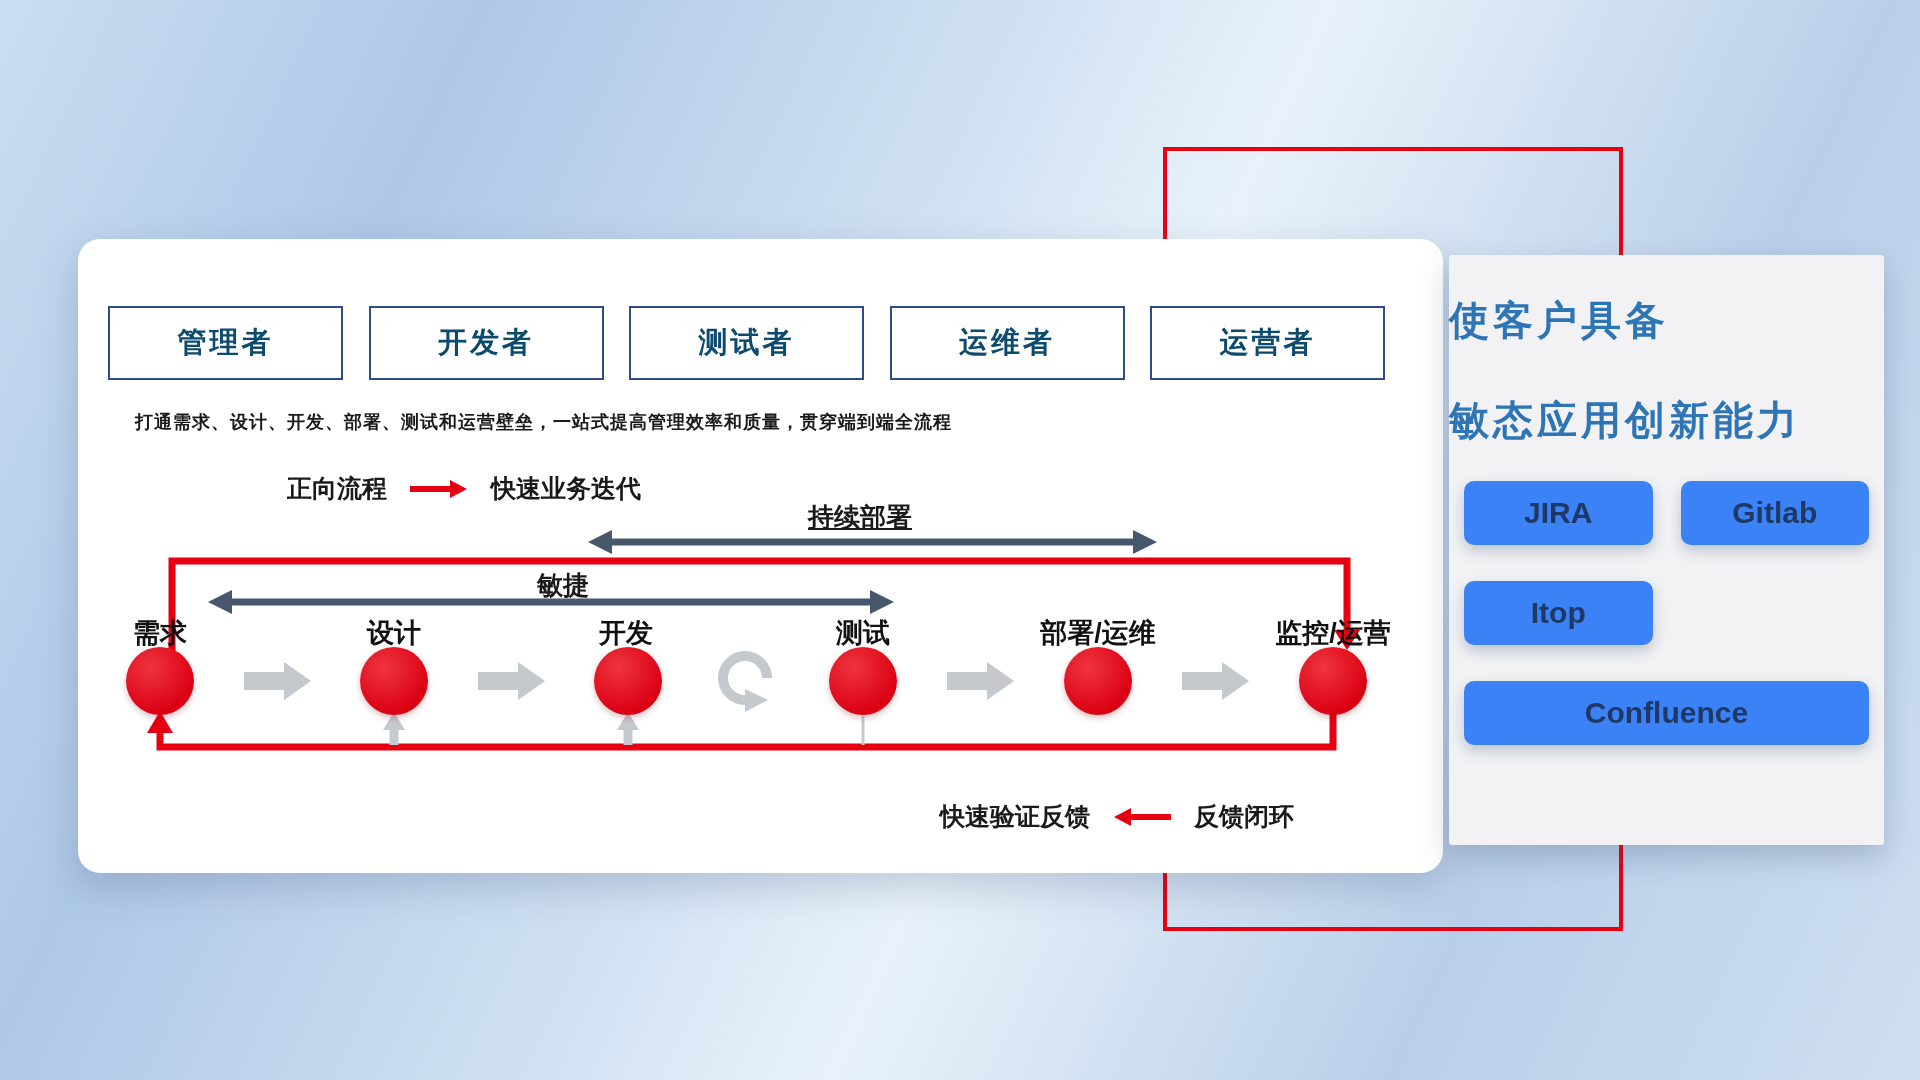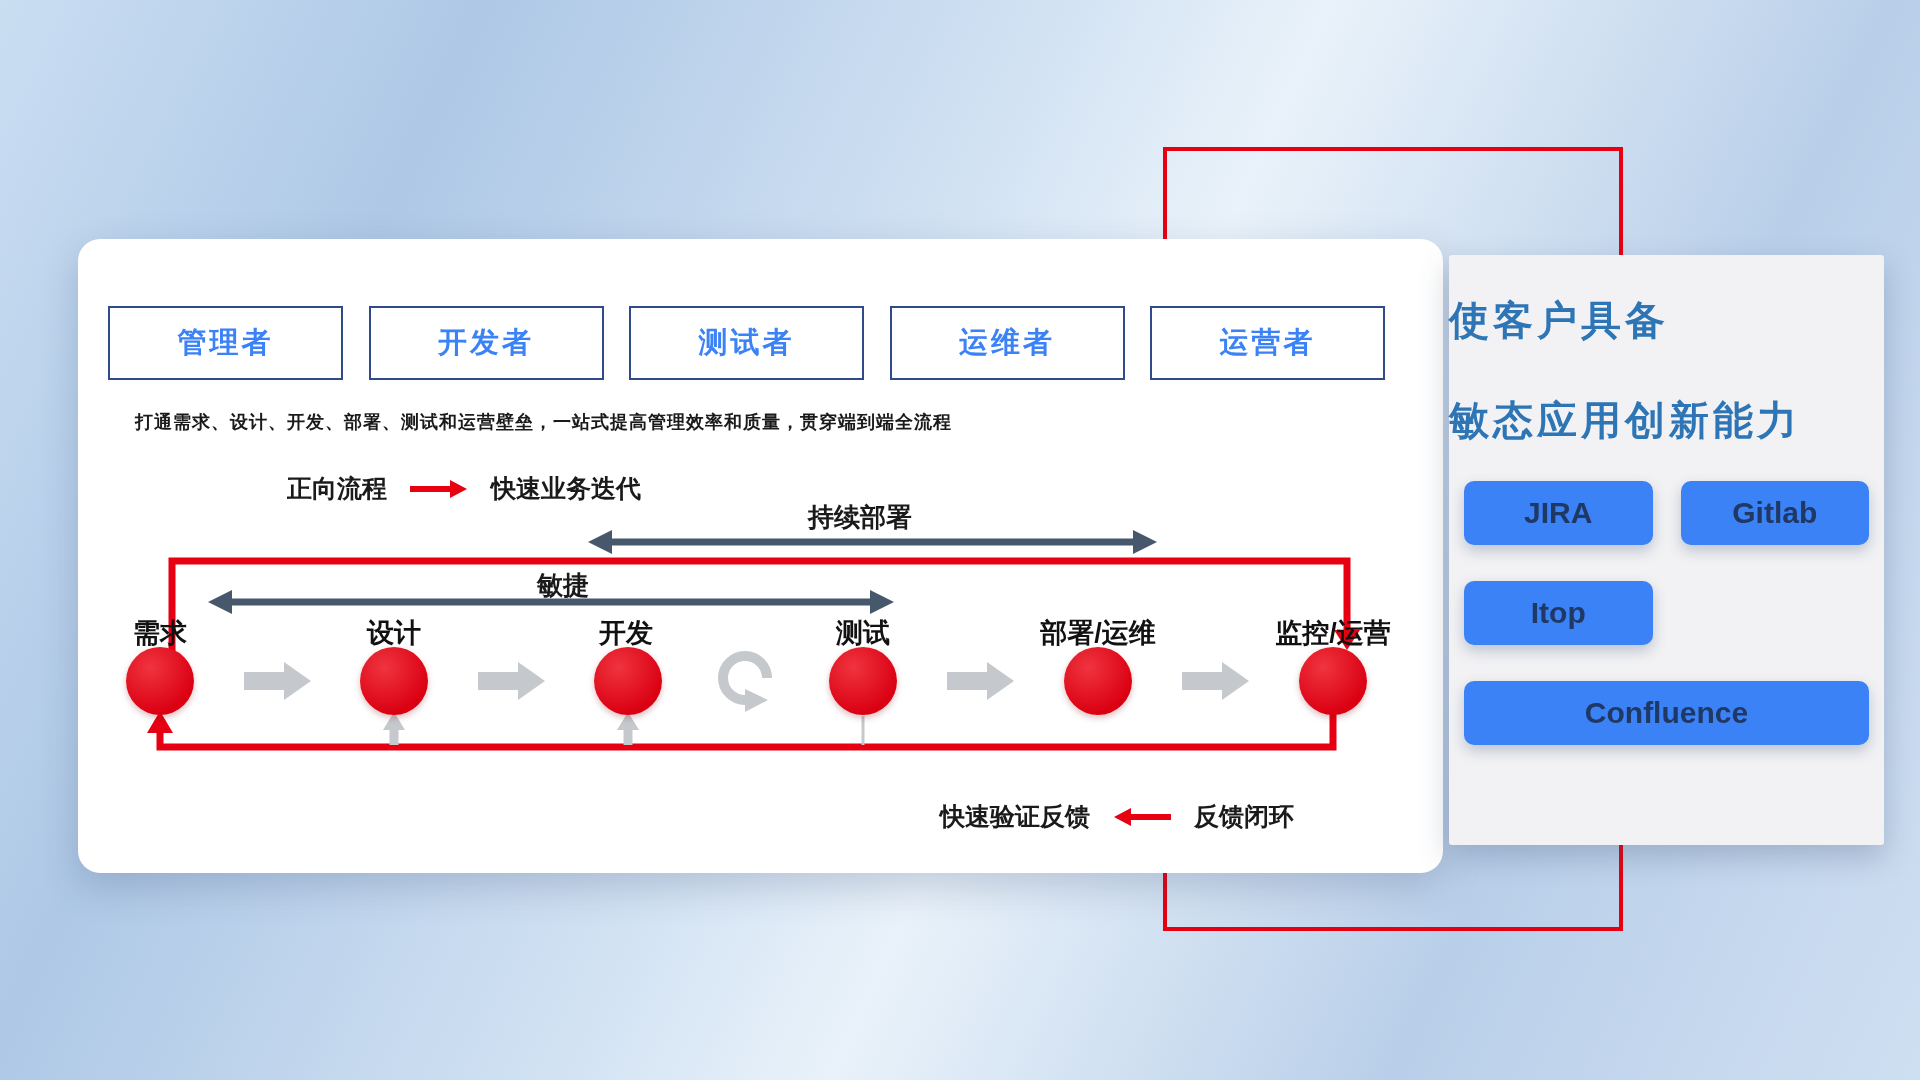--- a/index.html
+++ b/index.html
@@ -22,37 +22,37 @@
     box-shadow:0 14px 38px rgba(50,70,110,0.22); z-index:1;
   }
 
   .roles-row {
     position:absolute; left:30px; top:67px; width:1277px; height:74px;
     display:flex; justify-content:space-between;
   }
   .role-box {
     width:235px; height:74px; border:2px solid #2F4B8C; background:#fff;
     display:flex; align-items:center; justify-content:center;
-    font-size:29px; font-weight:bold; color:#3b82f6; letter-spacing:3px;
+    font-size:29px; font-weight:bold; color:#0c4a6e; letter-spacing:3px;
   }
 
   .description {
     position:absolute; left:57px; top:171px; width:1300px;
     font-size:18px; font-weight:bold; color:#1a1a1a; letter-spacing:1px;
   }
 
   .legend { position:absolute; display:flex; align-items:center; gap:23px;
             font-size:25px; font-weight:bold; color:#1a1a1a; }
   .legend-forward { left:209px; top:233px; }
   .legend-feedback { left:862px; top:561px; }
 
   .diagram-svg { position:absolute; left:0; top:0; width:1365px; height:634px; pointer-events:none; }
 
   .span-label { position:absolute; text-align:center; font-size:26px; font-weight:bold; color:#1a1a1a; }
-  .label-cd { left:682px; top:261px; width:200px; }
+  .label-cd { left:682px; top:261px; width:200px;text-decoration:underline; }
   .label-agile { left:435px; top:329px; width:100px; }
 
   .node-label { position:absolute; top:376px; width:200px; text-align:center;
                 font-size:27px; font-weight:bold; color:#111; }
   .node-circle { position:absolute; top:408px; width:68px; height:68px; border-radius:50%;
                  background:radial-gradient(circle at 36% 30%, #f0343f 0%, #da0012 72%);
                  box-shadow:0 3px 6px rgba(120,0,10,0.25); }
 
   .side-panel {
     position:absolute; left:1449px; top:255px; width:435px; height:590px;

